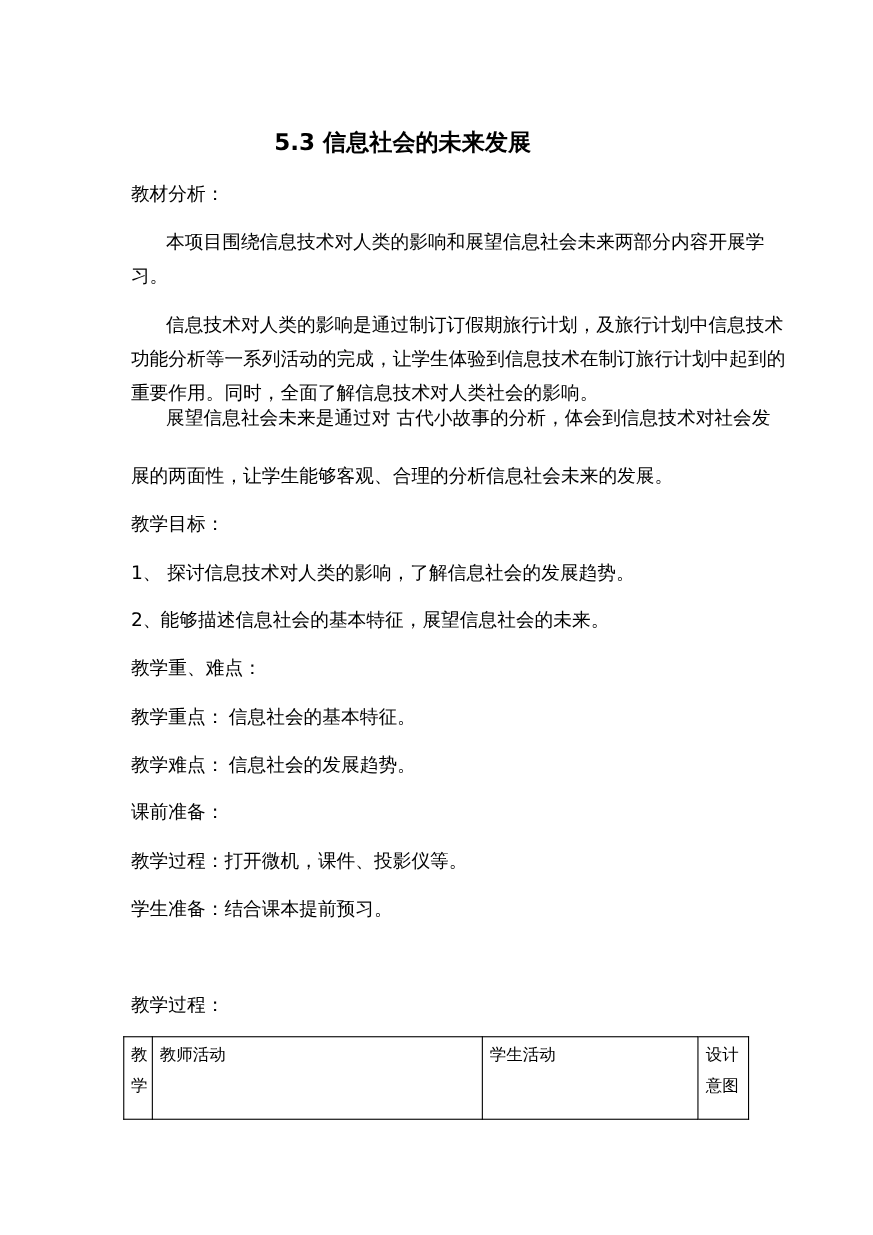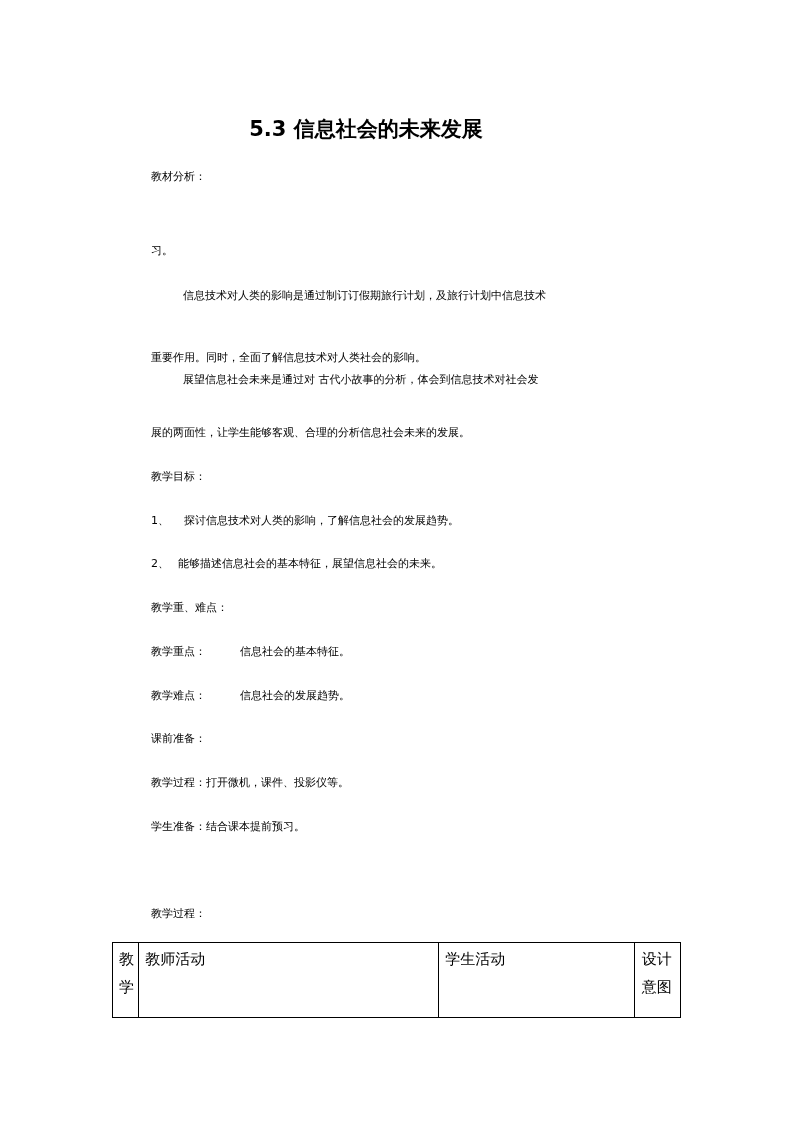--- a/index.html
+++ b/index.html
@@ -7,21 +7,21 @@
       width: 794px; height: 1123px; position: relative; overflow: hidden;
       font-family: "DejaVu Sans", "Liberation Sans", sans-serif;
       color: #000;
     }
     .page { position: absolute; left: 0; top: 0; width: 794px; height: 1123px; background: #fff; }
     .title {
       position: absolute; left: 0; width: 732px; top: 114px;
       text-align: center; font-size: 21px; font-weight: bold; line-height: 30px;
     }
     .line {
-      position: absolute; left: 119px; font-size: 11px; line-height: 22px; white-space: nowrap; margin-left: 32px;
+      position: absolute; left: 119px; font-size: 17px; line-height: 22px; white-space: nowrap;
     }
     .indent { left: 151px; }
     .tbl {
       position: absolute; left: 112px; top: 942px; width: 569px; height: 76px;
       border-collapse: collapse; table-layout: fixed;
     }
     .tbl td {
       border: 1.3px solid #000; vertical-align: top; font-size: 15px; line-height: 28px;
       padding: 2px 6px 0 6px;
     }
@@ -31,23 +31,25 @@
     .c4 { width: 36px; padding-left: 7px !important; padding-right: 2px !important; }
   </style>
 </head>
 <body>
 
 <div class="page">
 
   <div class="title">5.3 信息社会的未来发展</div>
 
   <div class="line" style="top:166px">教材分析：</div>
+  <div class="line indent" style="top:209px">本项目围绕信息技术对人类的影响和展望信息社会未来两部分内容开展学</div>
   <div class="line" style="top:240px">习。</div>
 
   <div class="line indent" style="top:285px">信息技术对人类的影响是通过制订订假期旅行计划，及旅行计划中信息技术</div>
+  <div class="line" style="top:316px">功能分析等一系列活动的完成，让学生体验到信息技术在制订旅行计划中起到的</div>
   <div class="line" style="top:347px">重要作用。同时，全面了解信息技术对人类社会的影响。</div>
 
   <div class="line indent" style="top:369px">展望信息社会未来是通过对  古代小故事的分析，体会到信息技术对社会发</div>
   <div class="line" style="top:422px">展的两面性，让学生能够客观、合理的分析信息社会未来的发展。</div>
 
   <div class="line" style="top:466px">教学目标：</div>
   <div class="line" style="top:510px">1、</div>
   <div class="line" style="top:510px; left:152px">探讨信息技术对人类的影响，了解信息社会的发展趋势。</div>
   <div class="line" style="top:553px">2、</div>
   <div class="line" style="top:553px; left:146px">能够描述信息社会的基本特征，展望信息社会的未来。</div>

